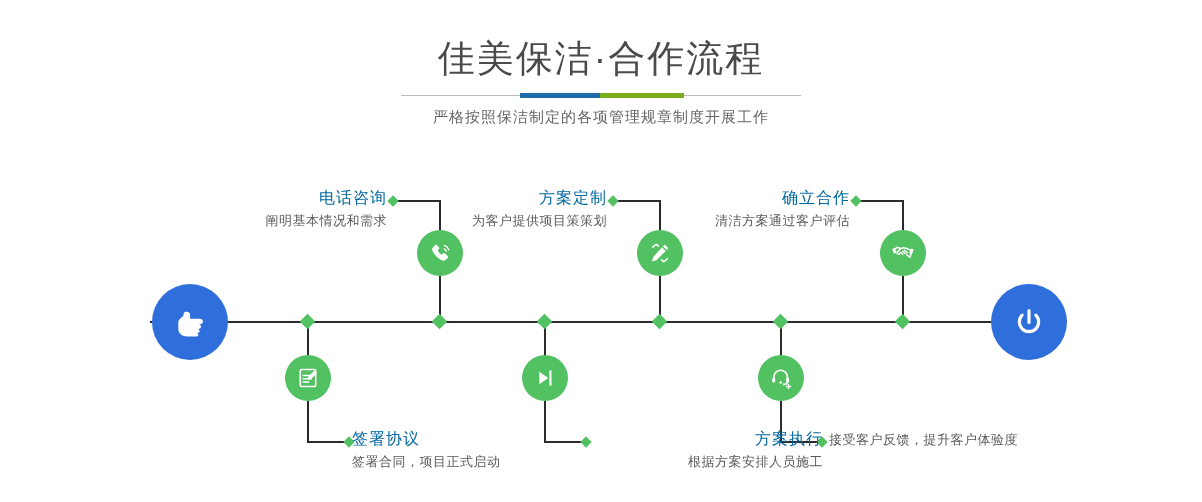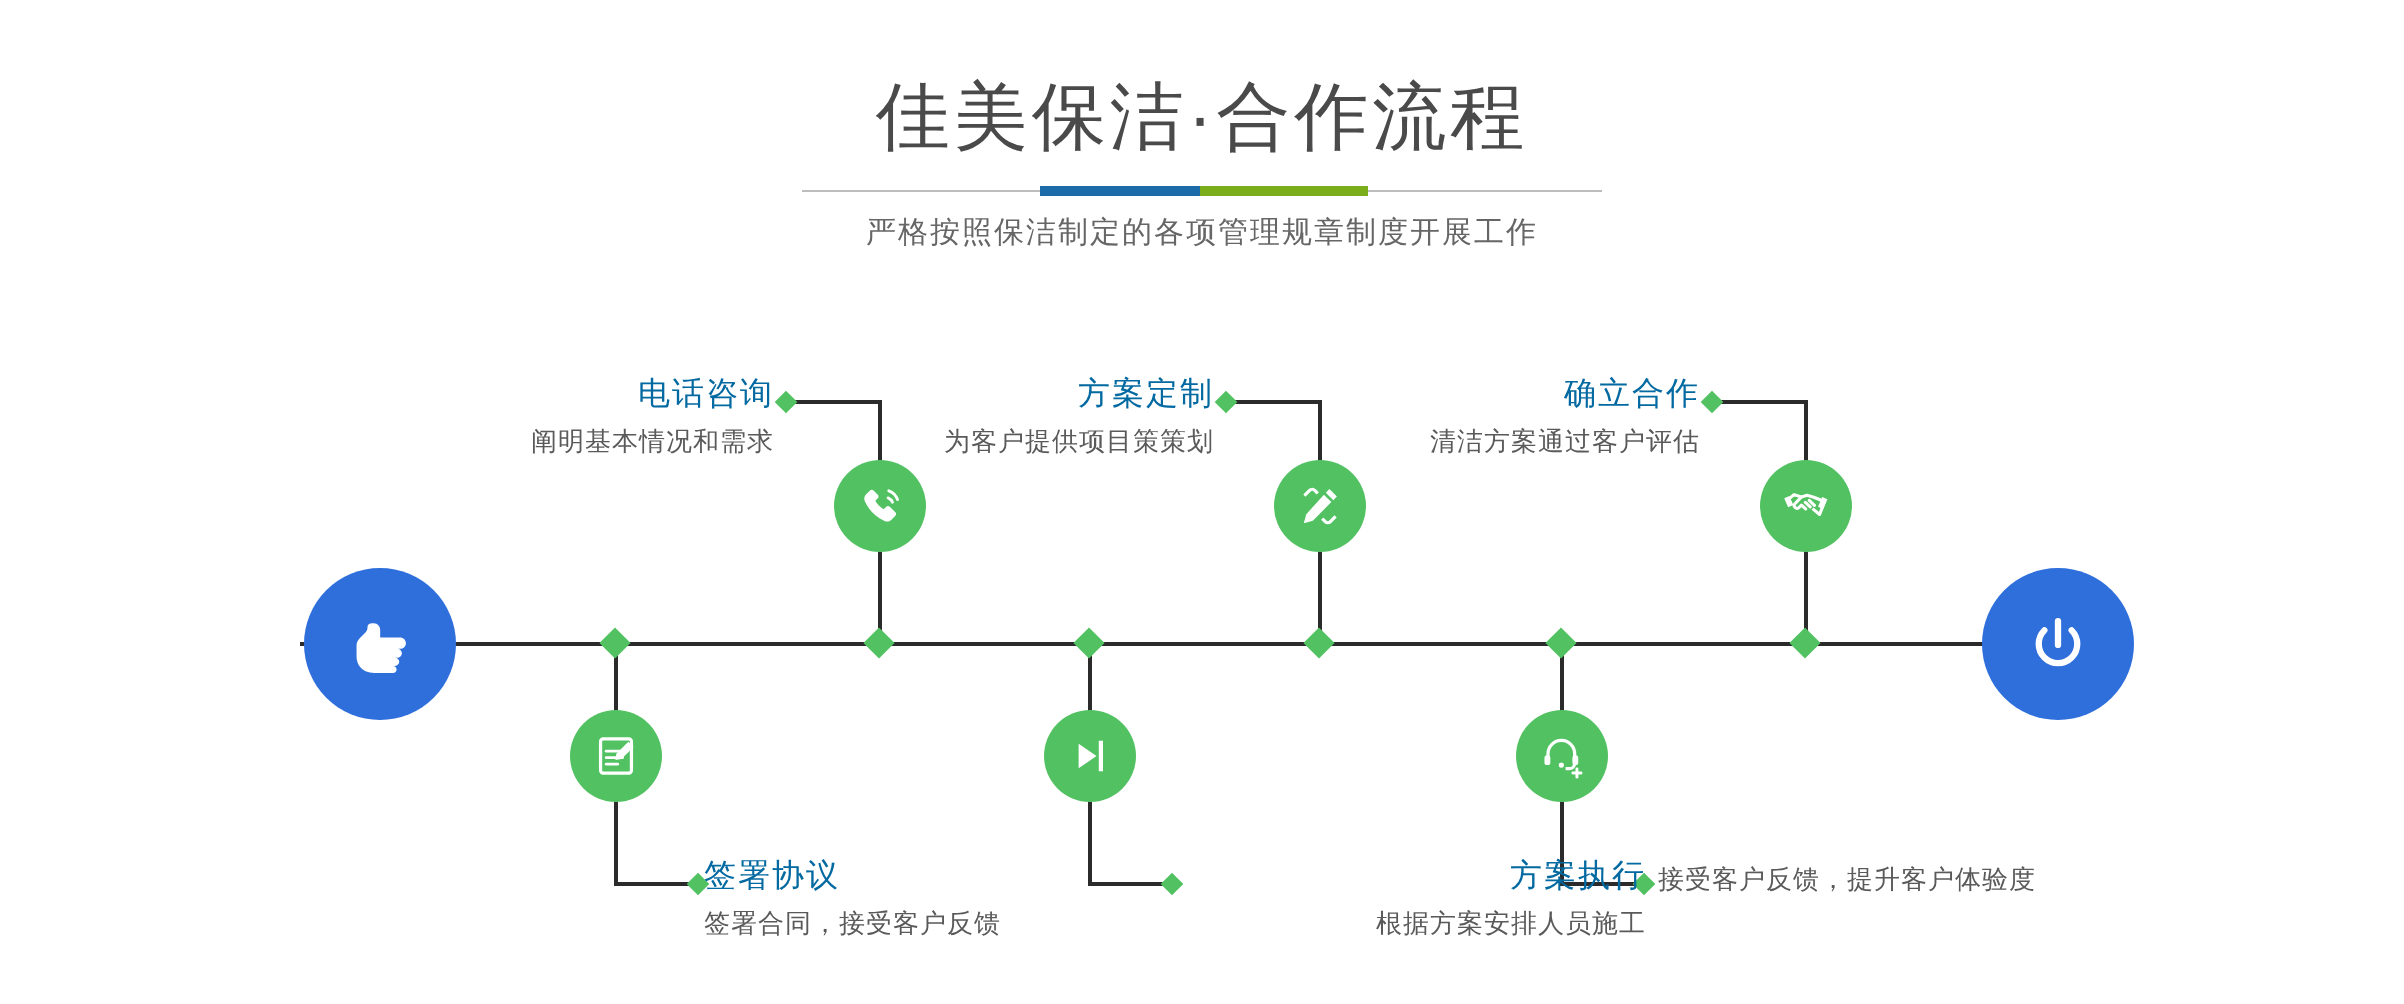--- a/index.html
+++ b/index.html
@@ -243,21 +243,21 @@
         <line x1="10" y1="21" x2="17" y2="21" stroke="#ffffff" stroke-width="1.8" stroke-linecap="round"></line>
         <path fill="#ffffff" d="M23.6 7.2l3.2 3.2-7.4 7.4-3.8.6.6-3.8z"></path>
       </svg>
     </span>
   </div>
   <div class="elbow-v" style="left:307px; top:401px; height:41px;"></div>
   <div class="elbow-h" style="left:307px; top:441px; width:41px;"></div>
   <div class="diamond small" style="left:345px; top:438px;"></div>
   <div class="label-block align-left" style="left:340px; top:428px; width:230px;margin-left:12px;">
     <div class="label-title">签署协议</div>
-    <div class="label-desc">签署合同，接受客户反馈</div>
+    <div class="label-desc">签署合同，项目正式启动</div>
   </div>
 
   <div class="stem" style="left:659px; top:276px; height:46px;"></div>
   <div class="diamond" style="left:654px; top:316px;"></div>
   <div class="node-circle" style="left:637px; top:230px;">
     <span>
       <svg width="26" height="26" viewBox="0 0 32 32">
         <path fill="#ffffff" d="M21.8 5.6l4.6 4.6-2.2 2.2-4.6-4.6z"></path>
         <path fill="#ffffff" d="M18.4 9l4.6 4.6L11.6 25 6 26.6l1.6-5.6z"></path>
         <path fill="none" stroke="#ffffff" stroke-width="2" d="M6.4 9.6l3.2-3.2a2.3 2.3 0 0 1 3.2 0l1.8 1.8"></path>

